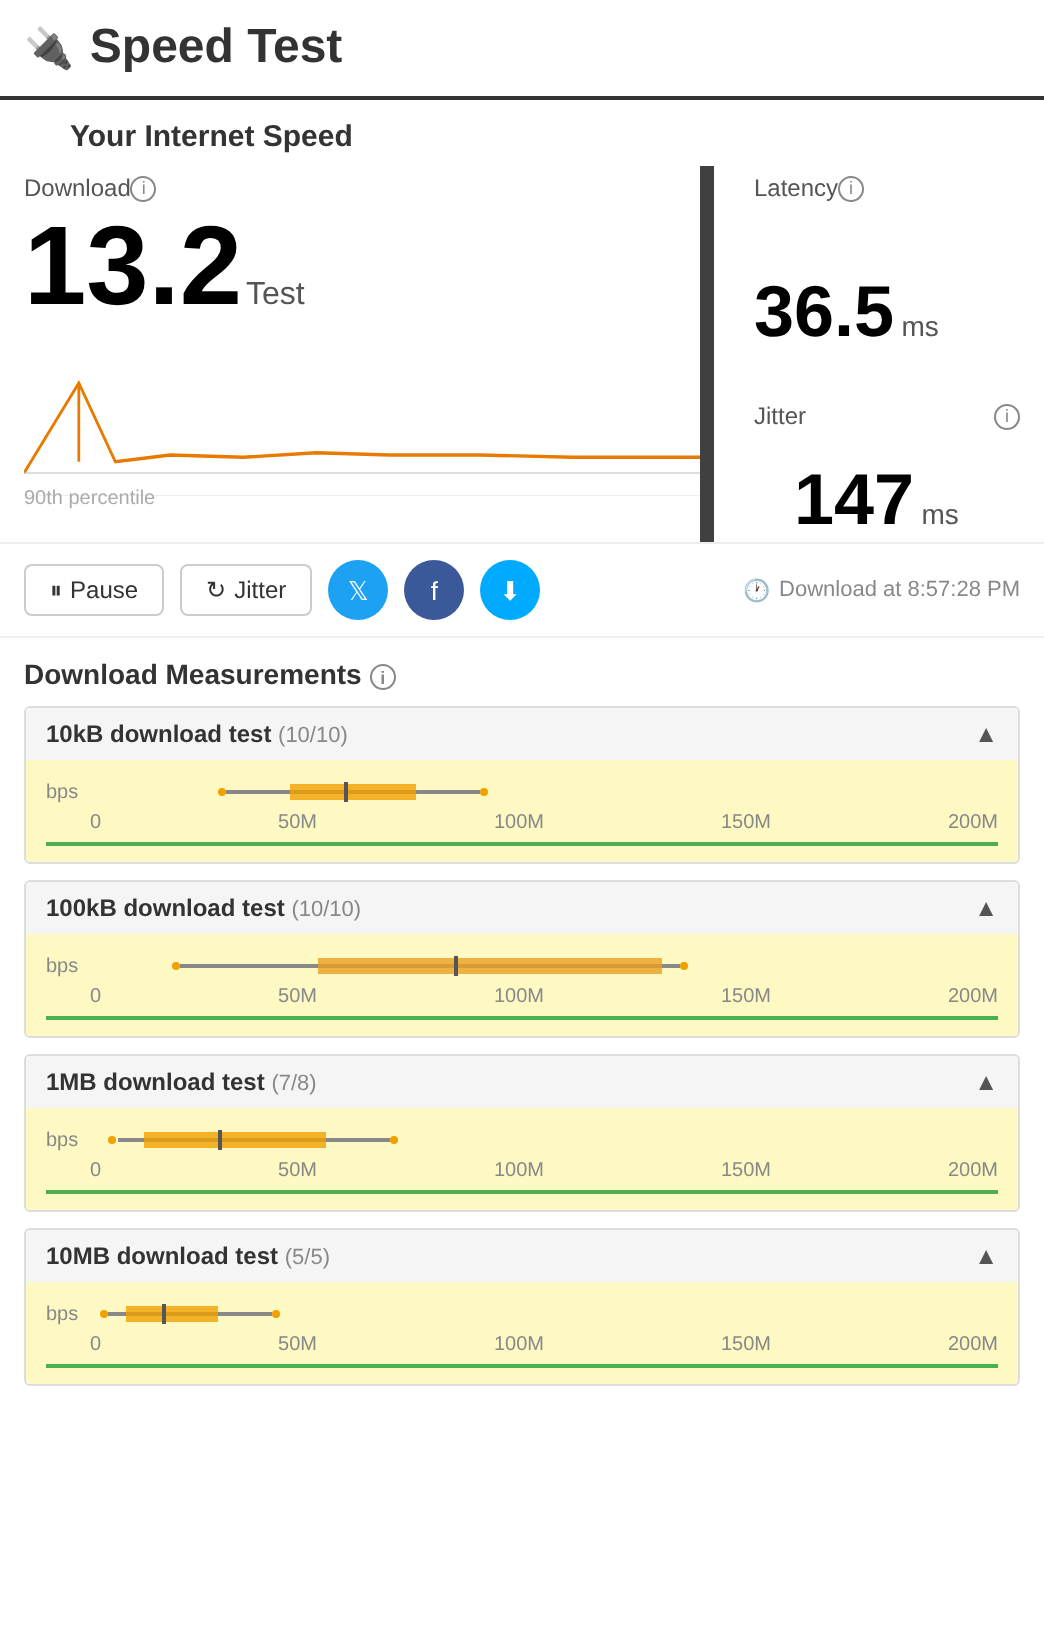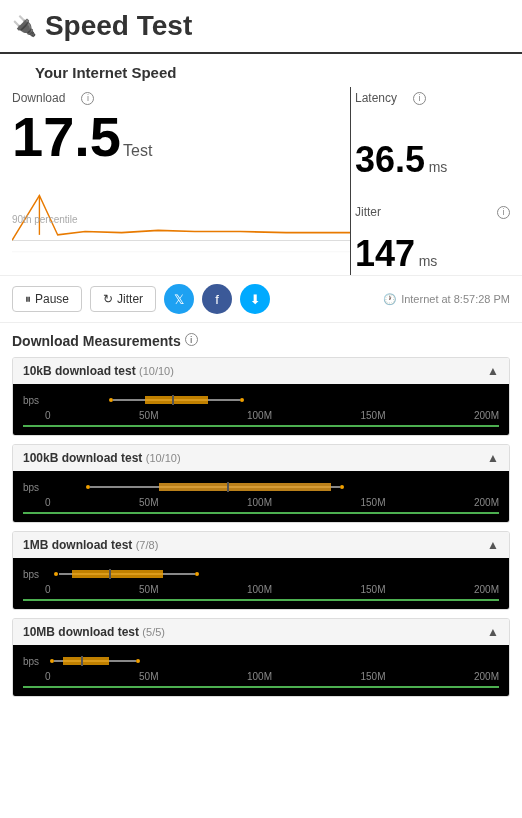--- a/index.html
+++ b/index.html
@@ -1,61 +1,61 @@
 <!DOCTYPE html>
 <html><head>
   <meta charset="utf-8">
   <style>
     * { box-sizing: border-box; margin: 0; padding: 0; }
     body { font-family: Arial, sans-serif; font-size: 13px; color: #333; background: #fff; width: 522px; }
 
     .header { display: flex; align-items: center; padding: 10px 12px; border-bottom: 2px solid #333; }
     .header-icon { margin-right: 8px; color: #333; font-size: 20px; }
-    .header-title { font-size: 28px; font-weight: bold; color: #333; }
+    .header-title { font-size: 24px; font-weight: bold; color: #333; }
 
     .section-title { font-size: 15px; font-weight: bold; padding: 10px 12px 6px; margin-left: 23px; }
 
     .speed-section { display: flex; padding: 0 12px; }
     .download-col { flex: 1; }
-    .latency-col { width: 160px; text-align: left; padding-left: 4px; border-left: 1px solid #404040; }
-
-    .metric-label { font-size: 12px; color: #555; display: flex; align-items: center; gap: 16px; padding: 4px 0; }
+    .latency-col { width: 160px; text-align: left; padding-left: 20px; border-left: 7px solid #404040; }
+
+    .metric-label { font-size: 12px; color: #555; display: flex; align-items: center; gap: 0; padding: 4px 0; }
     .info-icon { display: inline-flex; align-items: center; justify-content: center; width: 13px; height: 13px; border-radius: 50%; border: 1px solid #888; font-size: 9px; color: #888; cursor: pointer; }
 
     .download-value { font-size: 56px; font-weight: bold; line-height: 1; color: #000; display: inline; }
     .download-unit { font-size: 16px; color: #555; margin-left: 2px; }
 
     .latency-value { font-size: 36px; font-weight: bold; color: #000; }
     .latency-unit { font-size: 14px; color: #555; }
 
     .jitter-label { font-size: 12px; color: #555; display: flex; align-items: center; gap: 4px; margin-top: 20px; padding: 4px 0; justify-content: space-between; }
     .jitter-value { font-size: 36px; font-weight: bold; color: #000; }
     .jitter-unit { font-size: 14px; color: #555; }
 
     .chart-area { position: relative; height: 90px; margin: 8px 0 4px; }
     .chart-svg { width: 100%; height: 100%; }
-    .percentile-label { position: absolute; bottom: 38px; left: 0; font-size: 10px; color: #aaa; }
+    .percentile-label { position: absolute; bottom: 4px; left: 0; font-size: 10px; color: #aaa; }
 
     .controls { display: flex; align-items: center; padding: 8px 12px; gap: 8px; border-top: 1px solid #eee; border-bottom: 1px solid #eee; }
     .btn { border: 1px solid #ccc; background: #fff; border-radius: 4px; padding: 5px 12px; font-size: 12px; cursor: pointer; display: flex; align-items: center; gap: 4px; color: #333; }
     .btn-social { width: 30px; height: 30px; border-radius: 50%; border: none; display: flex; align-items: center; justify-content: center; cursor: pointer; color: #fff; font-size: 14px; }
     .btn-twitter { background: #1da1f2; }
     .btn-facebook { background: #3b5998; }
     .btn-download { background: #00aaff; }
     .measured-time { margin-left: auto; font-size: 11px; color: #888; display: flex; align-items: center; gap: 4px; }
 
     .measurements-section { padding: 10px 12px 0; }
-    .measurements-title { font-size: 14px; font-weight: bold; display: flex; align-items: flex-start; gap: 4px; margin-bottom: 8px; }
+    .measurements-title { font-size: 14px; font-weight: bold; display: flex; align-items: flex-end; gap: 4px; margin-bottom: 8px; }
 
     .measurement-card { border: 1px solid #ddd; border-radius: 3px; margin-bottom: 8px; overflow: hidden; }
     .card-header { background: #f5f5f5; padding: 6px 10px; display: flex; justify-content: space-between; align-items: center; font-size: 12px; }
     .card-title { font-weight: bold; }
     .card-count { color: #888; font-size: 11px; }
     .card-toggle { color: #555; cursor: pointer; font-size: 12px; }
-    .card-body { padding: 6px 10px 8px; background: #000000; }
+    .card-body { padding: 6px 10px 8px; background: #fef9c3; }
 
     .chart-row { display: flex; align-items: center; font-size: 10px; color: #888; margin: 2px 0; }
     .chart-label { width: 22px; }
     .box-chart { flex: 1; position: relative; height: 16px; }
     .box-chart-inner { position: relative; width: 100%; height: 100%; }
     .box-rect { position: absolute; height: 8px; top: 4px; background: #f0a000; opacity: 0.8; }
     .whisker-line { position: absolute; height: 2px; top: 7px; background: #888; }
     .median-line { position: absolute; height: 10px; top: 3px; width: 2px; background: #555; }
     .dot { position: absolute; width: 4px; height: 4px; border-radius: 50%; background: #f0a000; top: 6px; }
 
@@ -72,21 +72,21 @@
 
 <div class="section-title">Your Internet Speed</div>
 
 <div class="speed-section">
   <div class="download-col">
     <div class="metric-label">
       <span>Download</span>
       <span class="info-icon">i</span>
     </div>
     <div>
-      <span class="download-value">17.5</span><span class="download-unit">Test</span>
+      <span class="download-value">13.2</span><span class="download-unit">Test</span>
     </div>
 
     <div class="chart-area">
       <svg class="chart-svg" viewBox="0 0 370 80" preserveAspectRatio="none">
 
         <line x1="0" y1="60" x2="370" y2="60" stroke="#ddd" stroke-width="0.5"></line>
         <line x1="0" y1="70" x2="370" y2="70" stroke="#eee" stroke-width="0.5"></line>
 
         <polyline points="0,60 30,20 50,55 80,52 120,53 160,51 200,52 250,52 300,53 370,53" fill="none" stroke="#e87a00" stroke-width="1.5"></polyline>
 
@@ -105,21 +105,21 @@
     </div>
     <div style="margin-top:30px;">
       <span class="latency-value">36.5</span>
       <span class="latency-unit">ms</span>
     </div>
 
     <div class="jitter-label">
       <span>Jitter</span>
       <span class="info-icon">i</span>
     </div>
-    <div style="margin-top:10px;">
+    <div style="margin-top:10px;margin-left:20px;">
       <span class="jitter-value">147</span>
       <span class="jitter-unit">ms</span>
     </div>
   </div>
 </div>
 
 <div class="controls">
   <button class="btn">
     <span>⏸</span>
     <span>Pause</span>
@@ -132,21 +132,21 @@
     <span style="font-size:13px;">𝕏</span>
   </button>
   <button class="btn-social btn-facebook" title="Share on Facebook">
     <span style="font-size:13px;">f</span>
   </button>
   <button class="btn-social btn-download" title="Download results">
     <span style="font-size:13px;">⬇</span>
   </button>
   <div class="measured-time">
     <span>🕐</span>
-    <span>Internet at 8:57:28 PM</span>
+    <span>Download at 8:57:28 PM</span>
   </div>
 </div>
 
 <div class="measurements-section">
   <div class="measurements-title">
     <span>Download Measurements</span>
     <span class="info-icon">i</span>
   </div>
 
   <div class="measurement-card">

